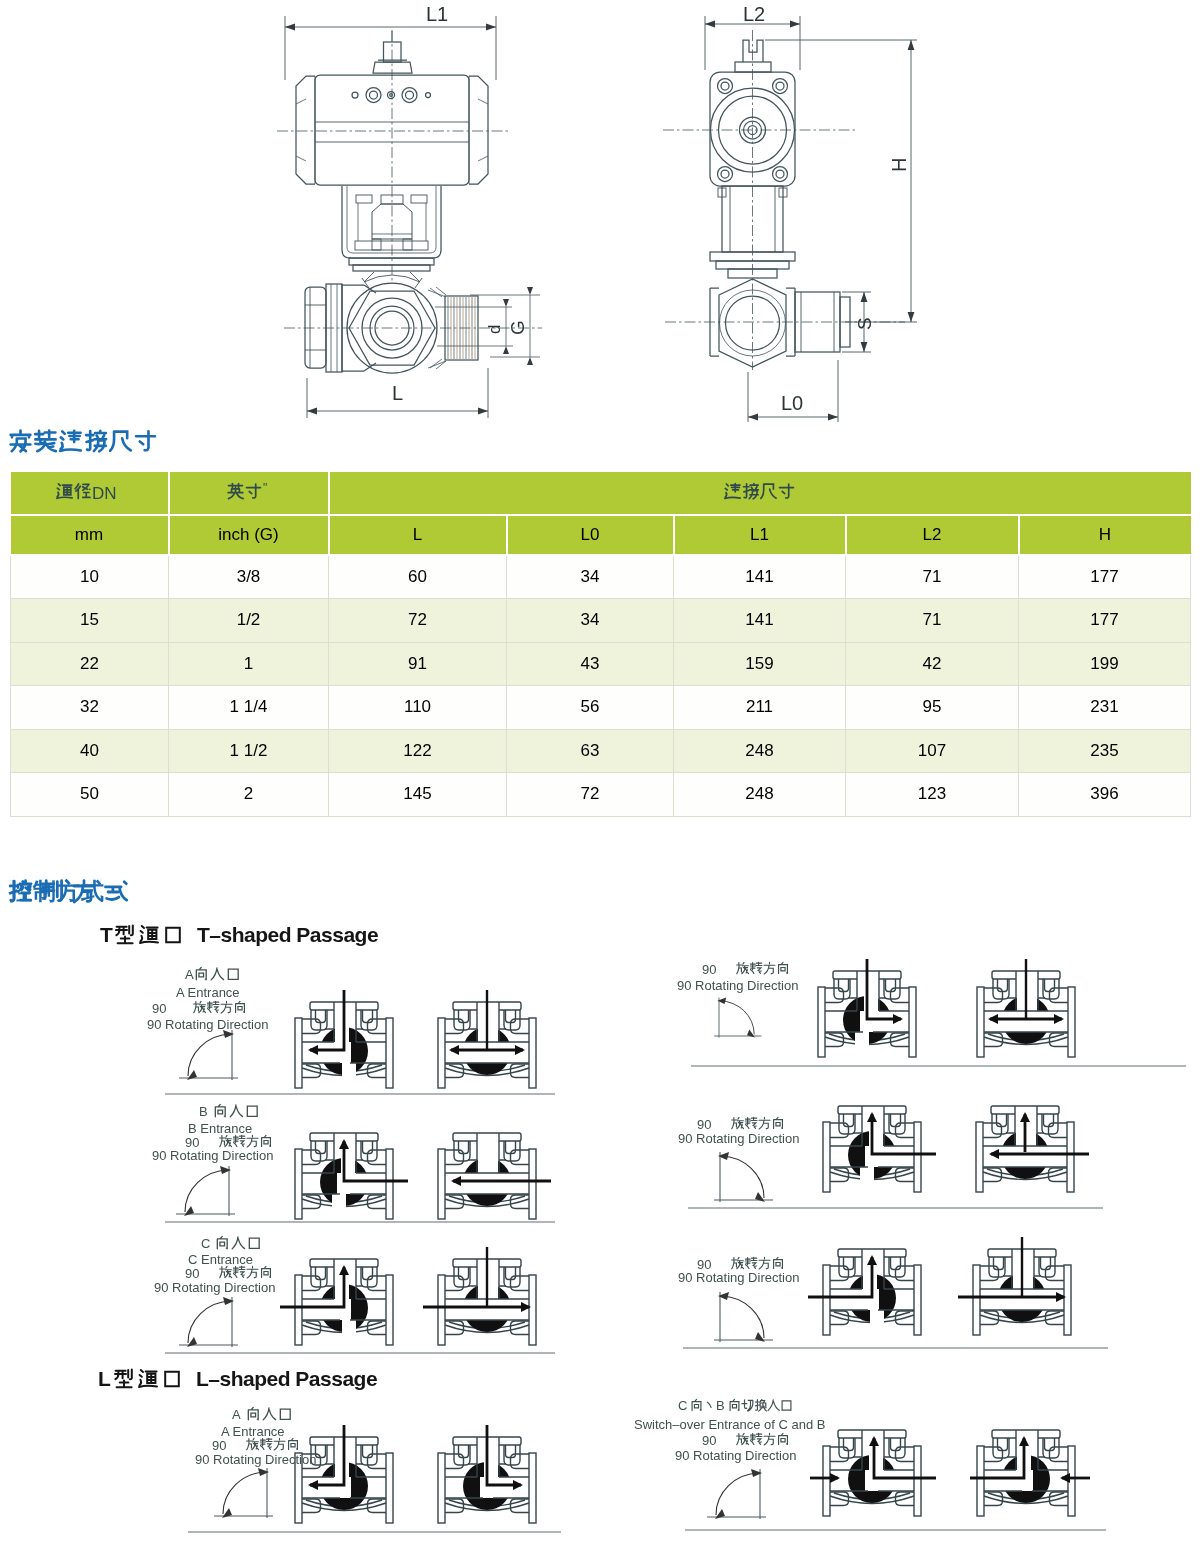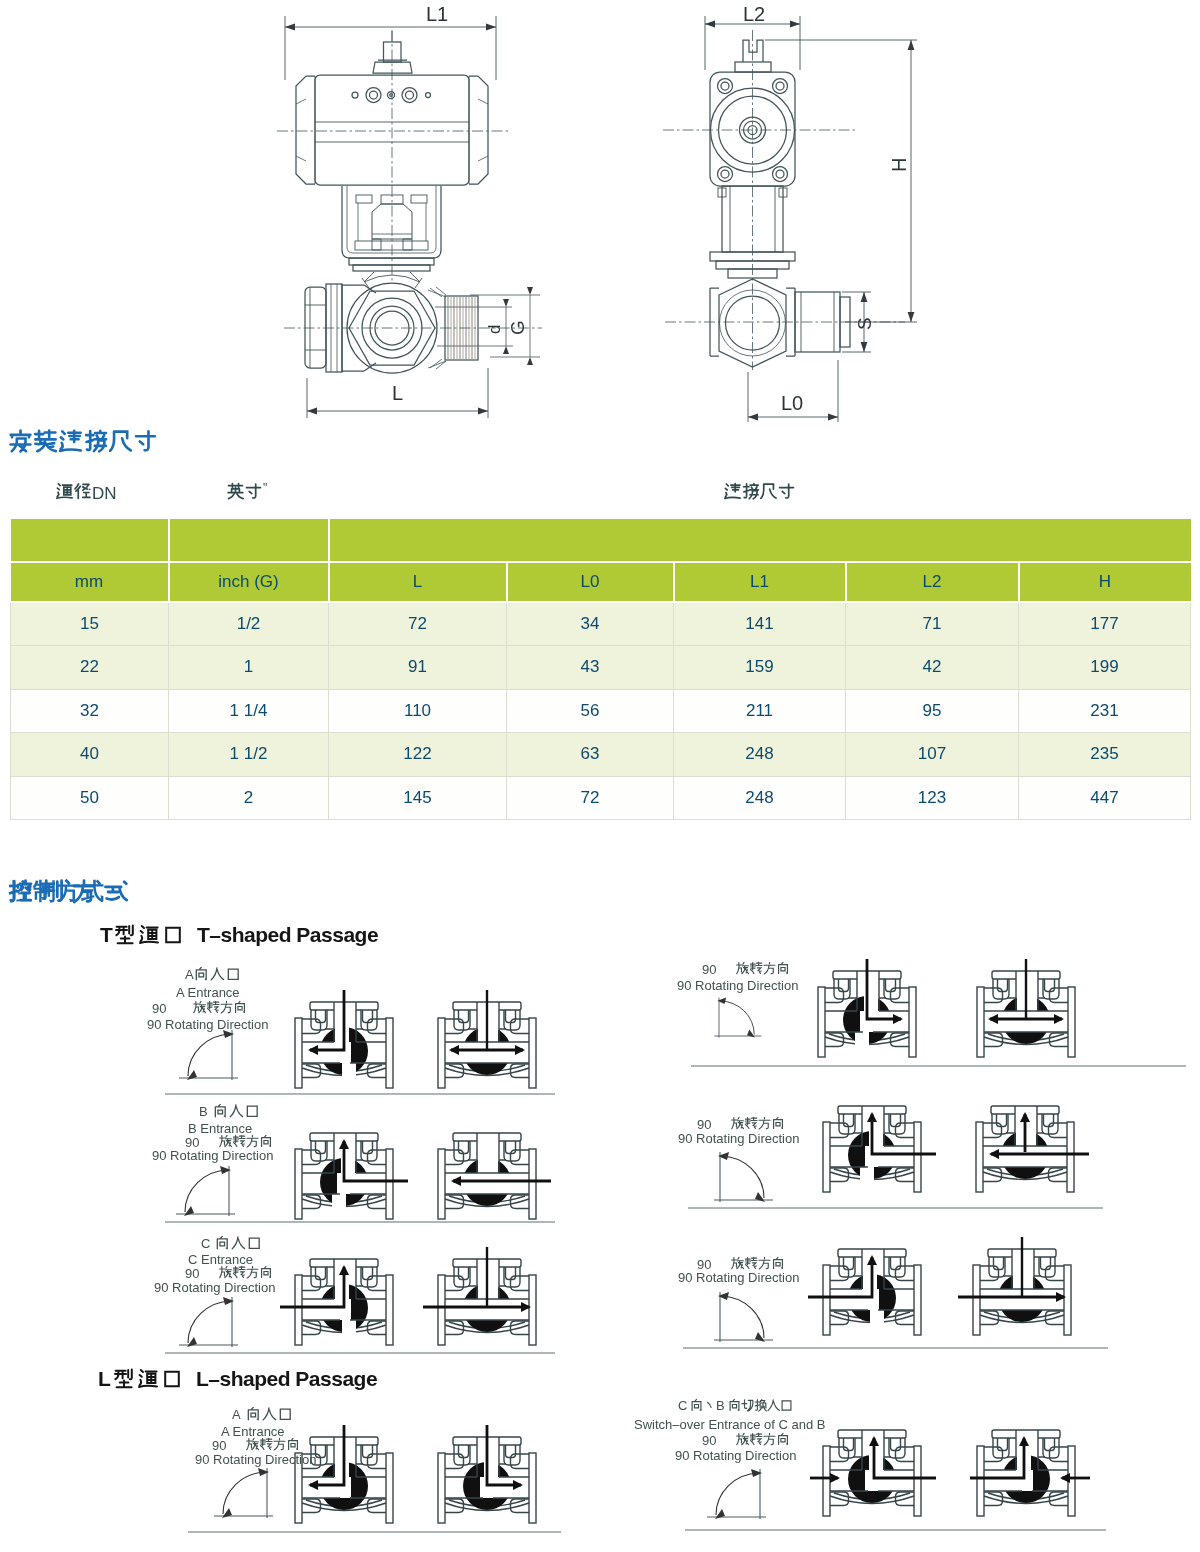--- a/index.html
+++ b/index.html
@@ -1,20 +1,20 @@
 <!DOCTYPE html>
 <html><head>
 <meta charset="utf-8">
 <style>
   html,body{margin:0;padding:0;background:#fff;}
   body{font-family:"Liberation Sans",sans-serif;}
   .page{position:relative;width:1200px;height:1552px;background:#fff;overflow:hidden;text-decoration:underline;}
   .h1{position:absolute;left:9px;font-size:23px;font-weight:bold;color:#1a6cb4;letter-spacing:1px;}
   table.dim{position:absolute;left:10px;top:472px;width:1181px;border-collapse:collapse;table-layout:fixed;
-    font-size:17px;color:#0c4a6e;text-align:center;margin-top:47px;}
+    font-size:17px;color:#000000;text-align:center;}
   table.dim td{padding:0;}
   tr.gh td{background:#afca35;border-left:2px solid #fff;border-bottom:2px solid #fff;}
   tr.gh td:first-child{border-left:none;}
   tr.dr td{border:1px solid #dadfd2;border-top:none;}
   tr.dr.alt td{background:#eff3dc;}
   tr.dr.wh td{background:#fefefd;}
 </style>
 </head>
 <body>
 <div class="page">
@@ -431,20 +431,29 @@
           <td colspan="5"></td>
         </tr>
 <tr class="gh" style="height:40px">
           <td>mm</td>
           <td>inch (G)</td>
           <td>L</td>
           <td>L0</td>
           <td>L1</td>
           <td>L2</td>
           <td>H</td>
+        </tr>
+<tr class="dr wh" style="height:43.5px">
+          <td>10</td>
+          <td>3/8</td>
+          <td>60</td>
+          <td>34</td>
+          <td>141</td>
+          <td>71</td>
+          <td>177</td>
         </tr>
 <tr class="dr alt" style="height:43.5px">
           <td>15</td>
           <td>1/2</td>
           <td>72</td>
           <td>34</td>
           <td>141</td>
           <td>71</td>
           <td>177</td>
         </tr>
@@ -475,21 +484,21 @@
           <td>107</td>
           <td>235</td>
         </tr>
 <tr class="dr wh" style="height:43.5px">
           <td>50</td>
           <td>2</td>
           <td>145</td>
           <td>72</td>
           <td>248</td>
           <td>123</td>
-          <td>447</td>
+          <td>396</td>
         </tr>
 </tbody>
     </table>
 
 <div class="h1" style="top:876px">控制方式</div>
 
 <svg id="d3" style="position:absolute;left:0;top:905px" width="1200" height="647" viewBox="0 905 1200 647">
 <g transform="translate(294,988)">
 <use href="#vbarc"></use>
 <circle cx="50" cy="63" r="24" fill="#101010"></circle>

